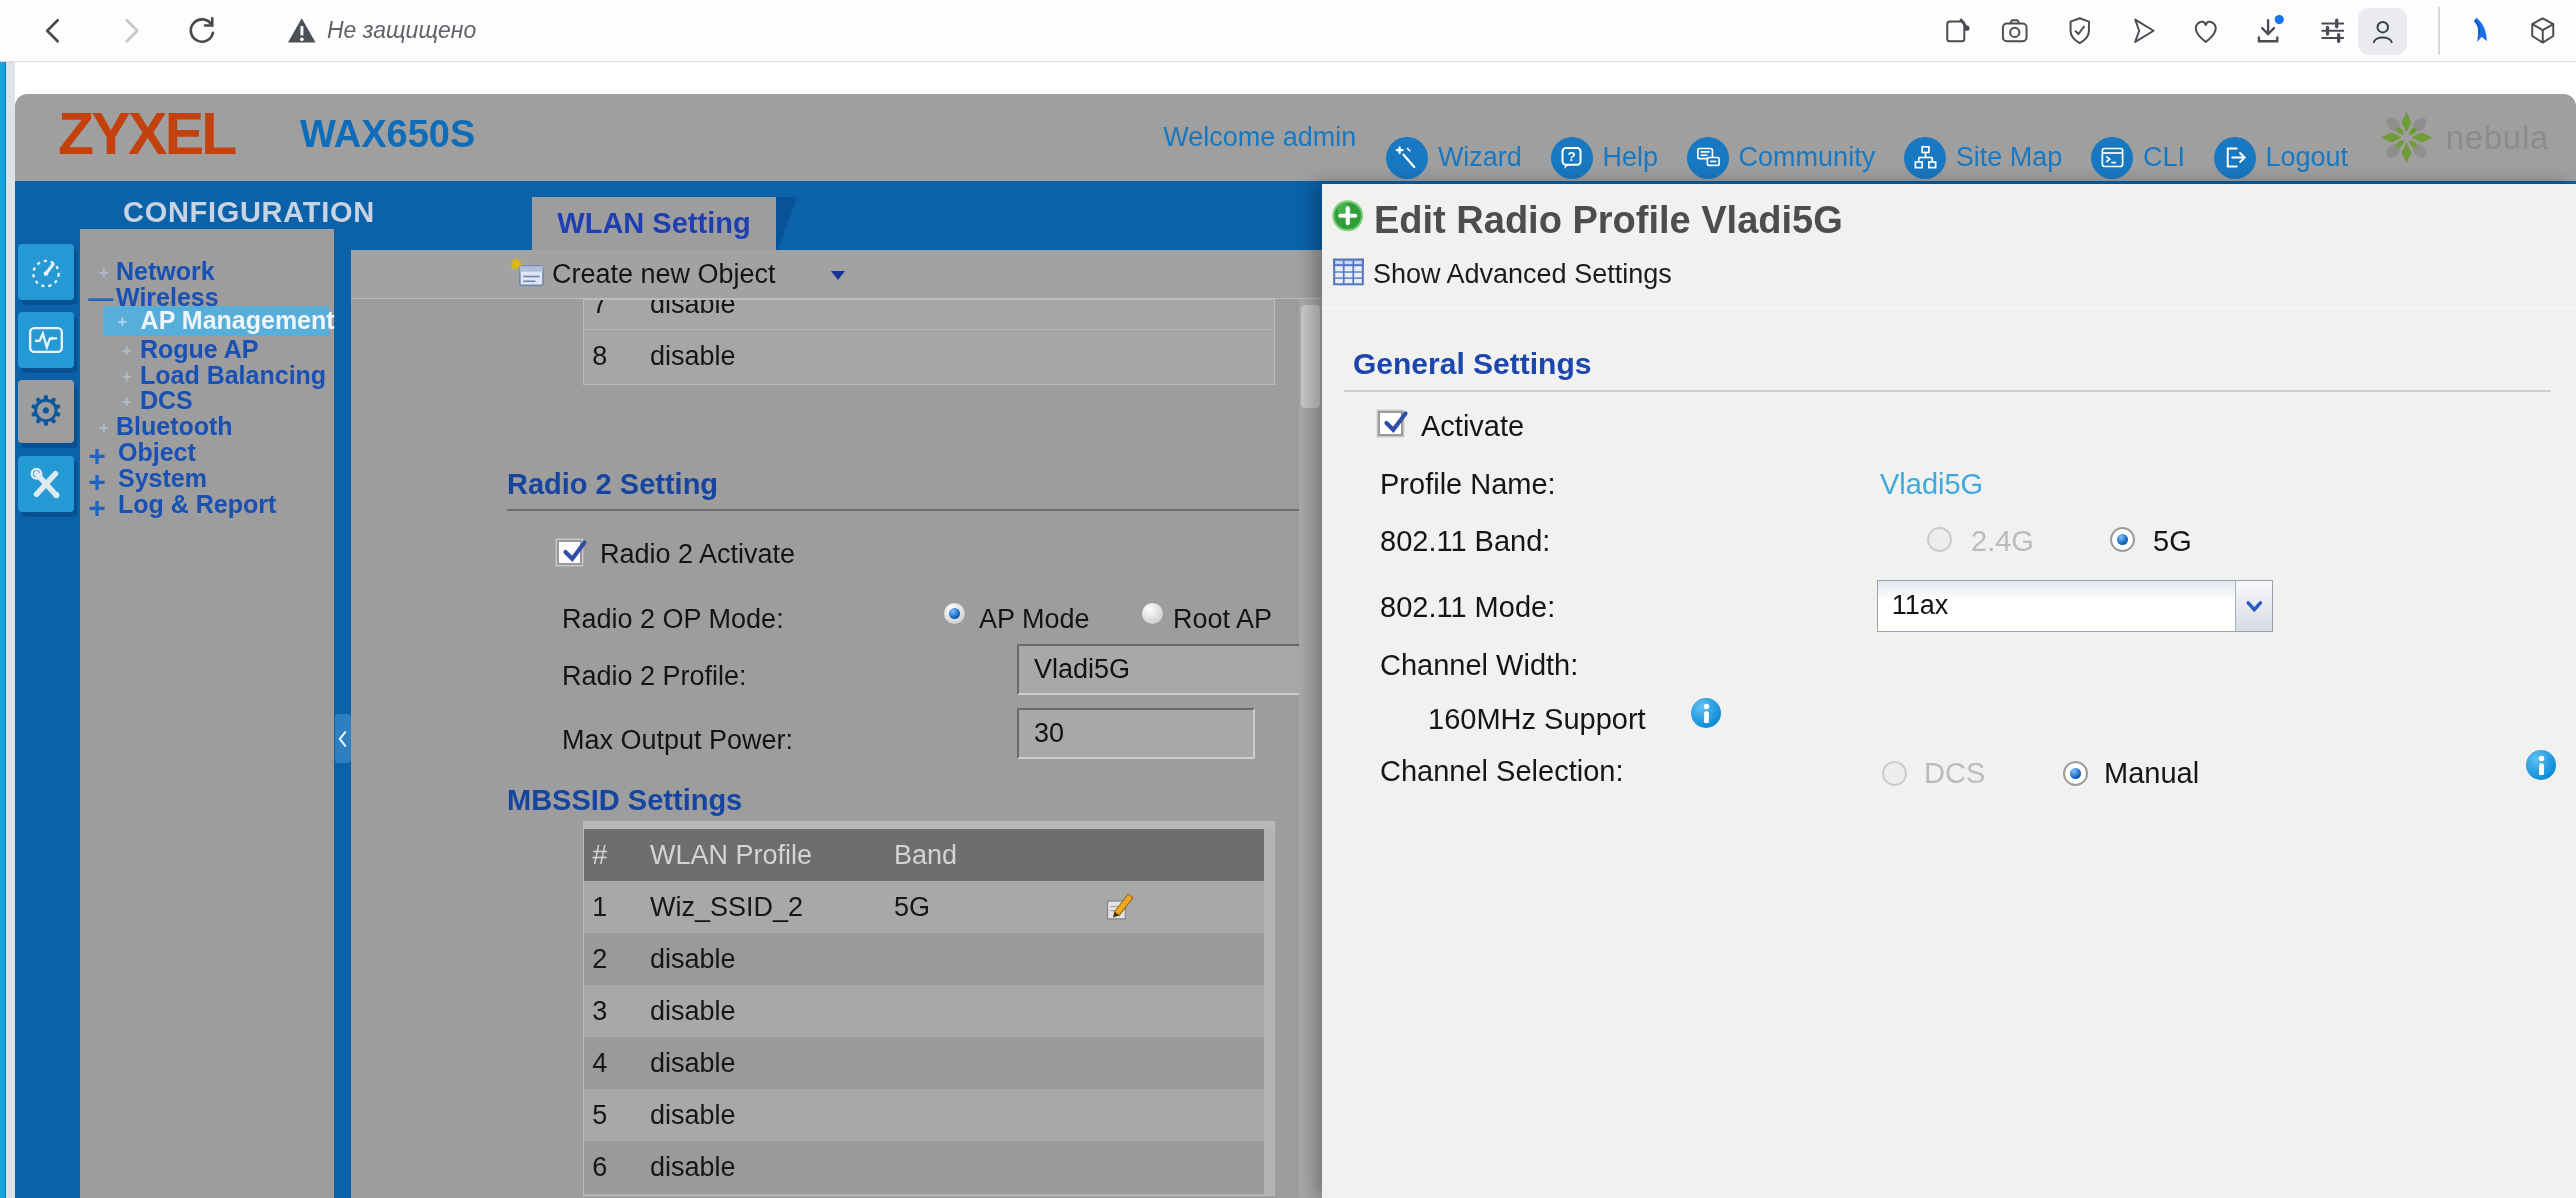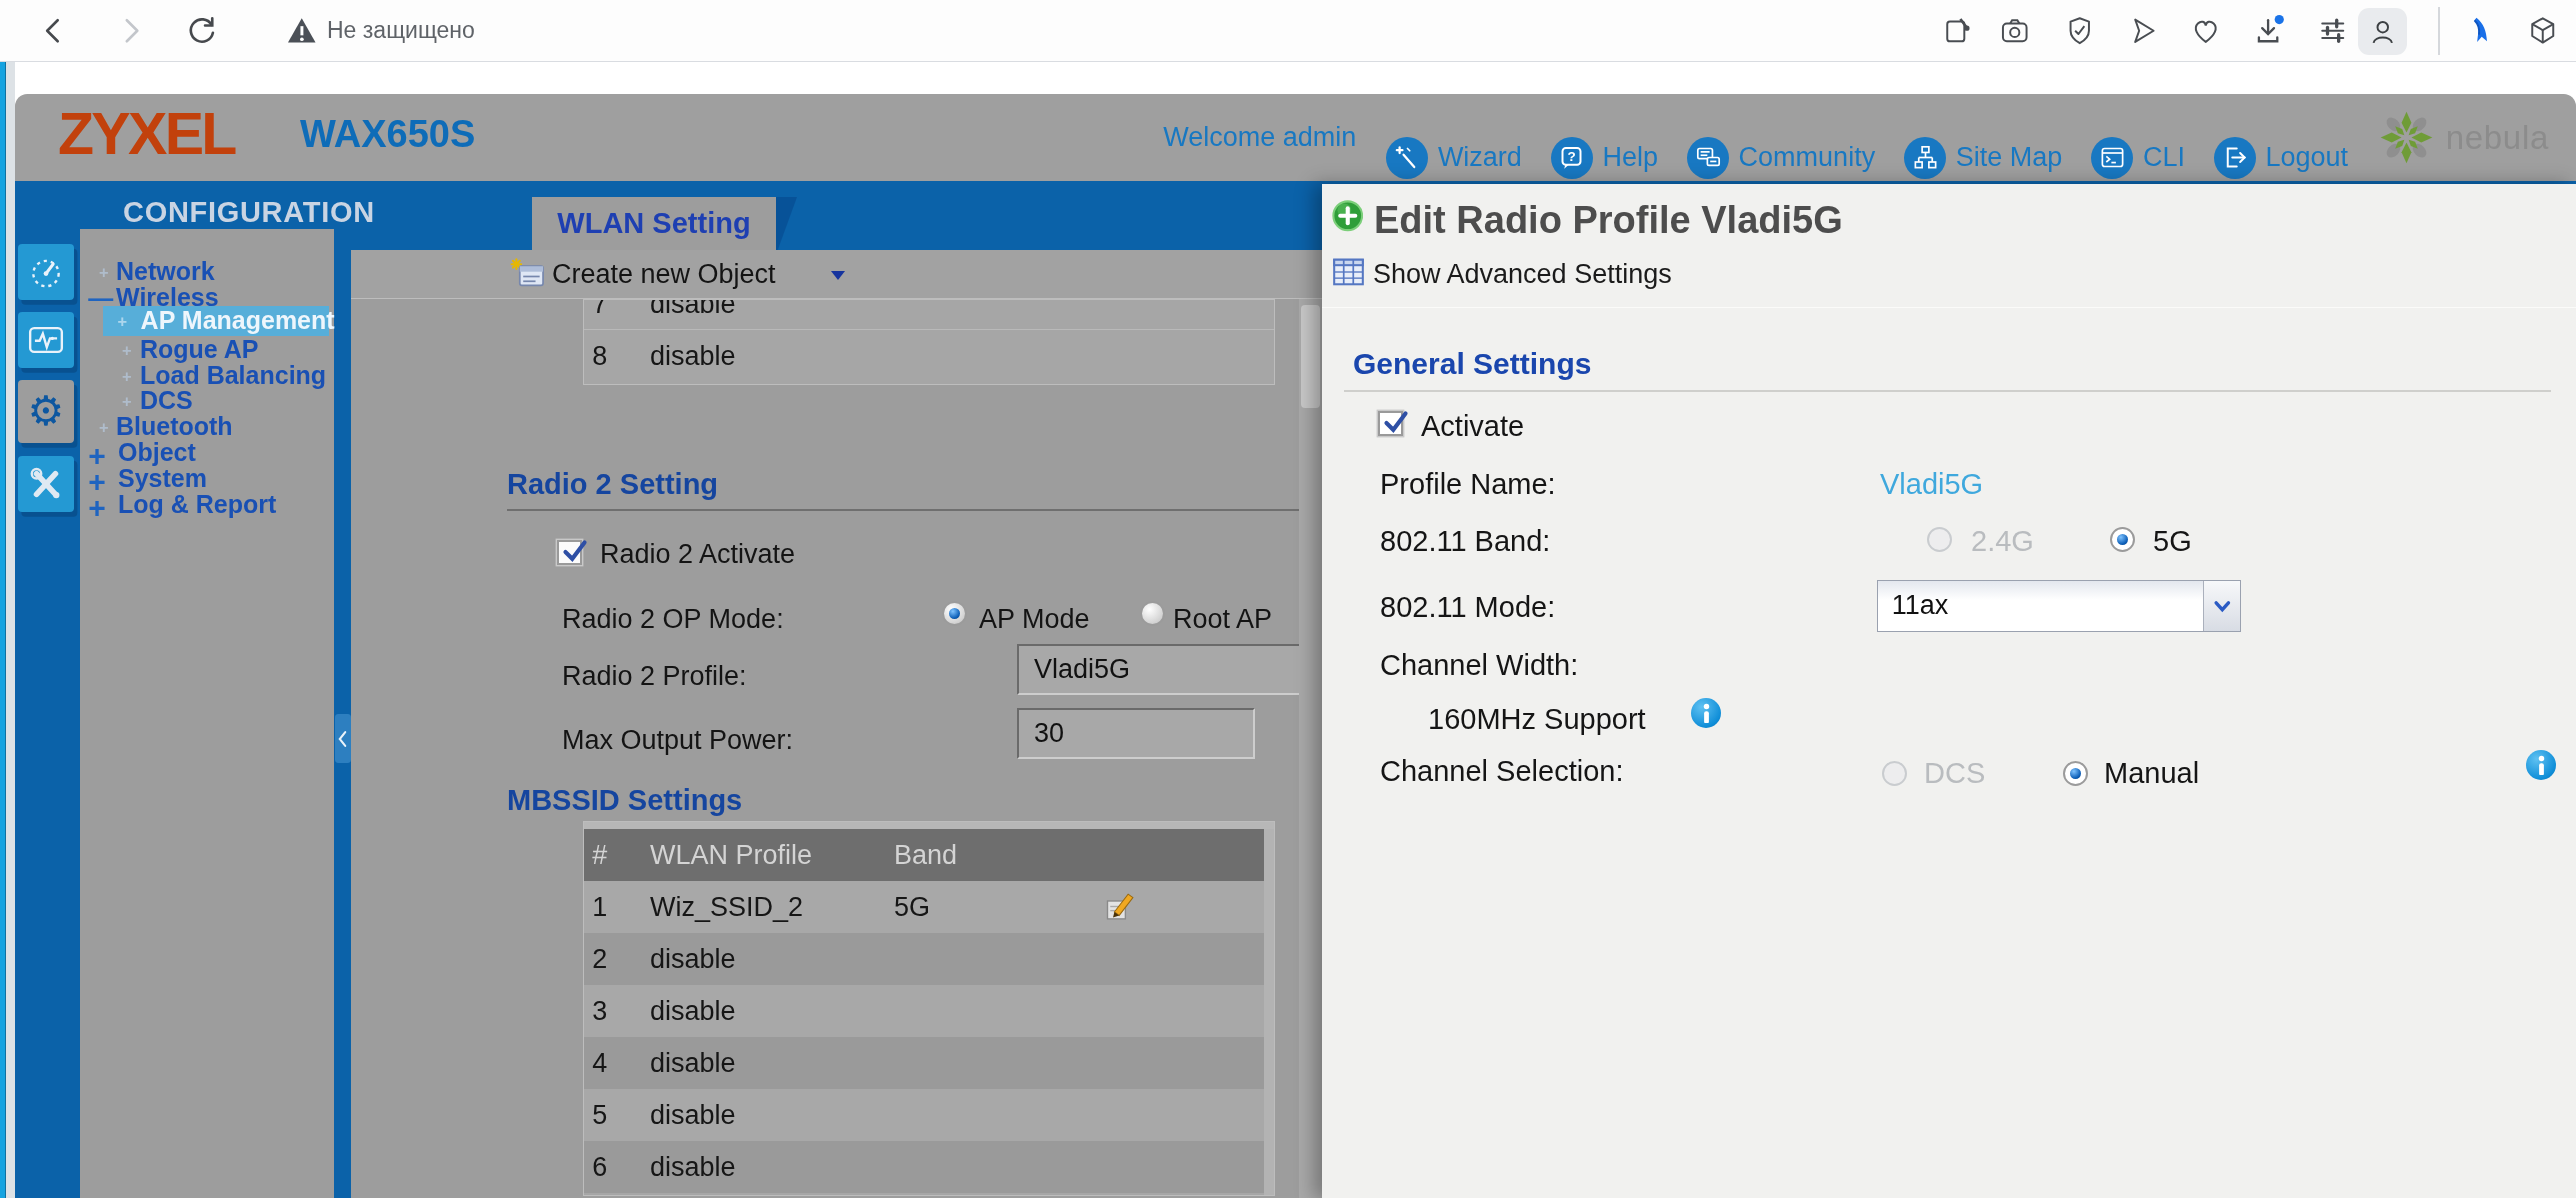--- a/index.html
+++ b/index.html
@@ -4,21 +4,21 @@
 <style>
   * { margin:0; padding:0; box-sizing:border-box; }
   html,body { width:2576px; height:1198px; overflow:hidden; background:#ffffff;
               font-family:"Liberation Sans", sans-serif; }
   .abs { position:absolute; }
 
   
   #toolbar { left:0; top:0; width:2576px; height:62px; background:#fdfdfd;
              border-bottom:1.4px solid #d9dce1; z-index:40; }
   .tb-ico { position:absolute; top:15px; width:31.5px; height:31.5px; }
-  .url-line { position:absolute; top:0; height:72px; line-height:60px; font-size:25px; white-space:nowrap; }
+  .url-line { position:absolute; top:0; height:72px; line-height:60px; font-size:25px; white-space:nowrap;font-style:italic; }
   #sec-label { left:327px; color:#5f6368; font-size:23px; }
   #url-host  { left:541px; color:#202124; }
   #url-path  { color:#8a8f96; }
   .tb-divider { position:absolute; left:2438px; top:6.9px; width:2.1px; height:48px; background:#d5d8dc; }
   #profile-bg { position:absolute; left:2358px; top:8.2px; width:49px; height:47px;
                 background:#e9ebee; border-radius:11px; }
 
   
   #edge-cyan  { left:0; top:5.5px; width:5.5px; height:1193px; background:#16a3e0;
                 border-right:1.4px solid #11719f; z-index:35; }
@@ -548,21 +548,21 @@
   <span class="dlg-label" style="left:58px; top:284px">Profile Name:</span>
   <span class="dlg-label dlg-link" style="left:558px; top:284px">Vladi5G</span>
 
   <span class="dlg-label" style="left:58px; top:341px">802.11 Band:</span>
   <span class="radio disabled" style="left:605px; top:343px"></span>
   <span class="dlg-label dim" style="left:649px; top:341px">2.4G</span>
   <span class="radio selected" style="left:788px; top:343px; background:#ffffff"></span>
   <span class="dlg-label" style="left:831px; top:341px">5G</span>
 
   <span class="dlg-label" style="left:58px; top:407px">802.11 Mode:</span>
-  <div class="select" style="left:555px; top:396px; width:364px">
+  <div class="select" style="left:555px; top:396px; width:396px">
     <span class="sel-value">11ax</span>
     <span class="sel-btn">
       <svg width="20.6" height="16.4" viewBox="0 0 30 24" fill="none" stroke="#2b5bc4" stroke-width="5" stroke-linecap="round">
           <polyline points="6,7 15,17 24,7"></polyline>
         </svg>
     </span>
   </div>
 
   <span class="dlg-label" style="left:58px; top:465px">Channel Width:</span>
 

